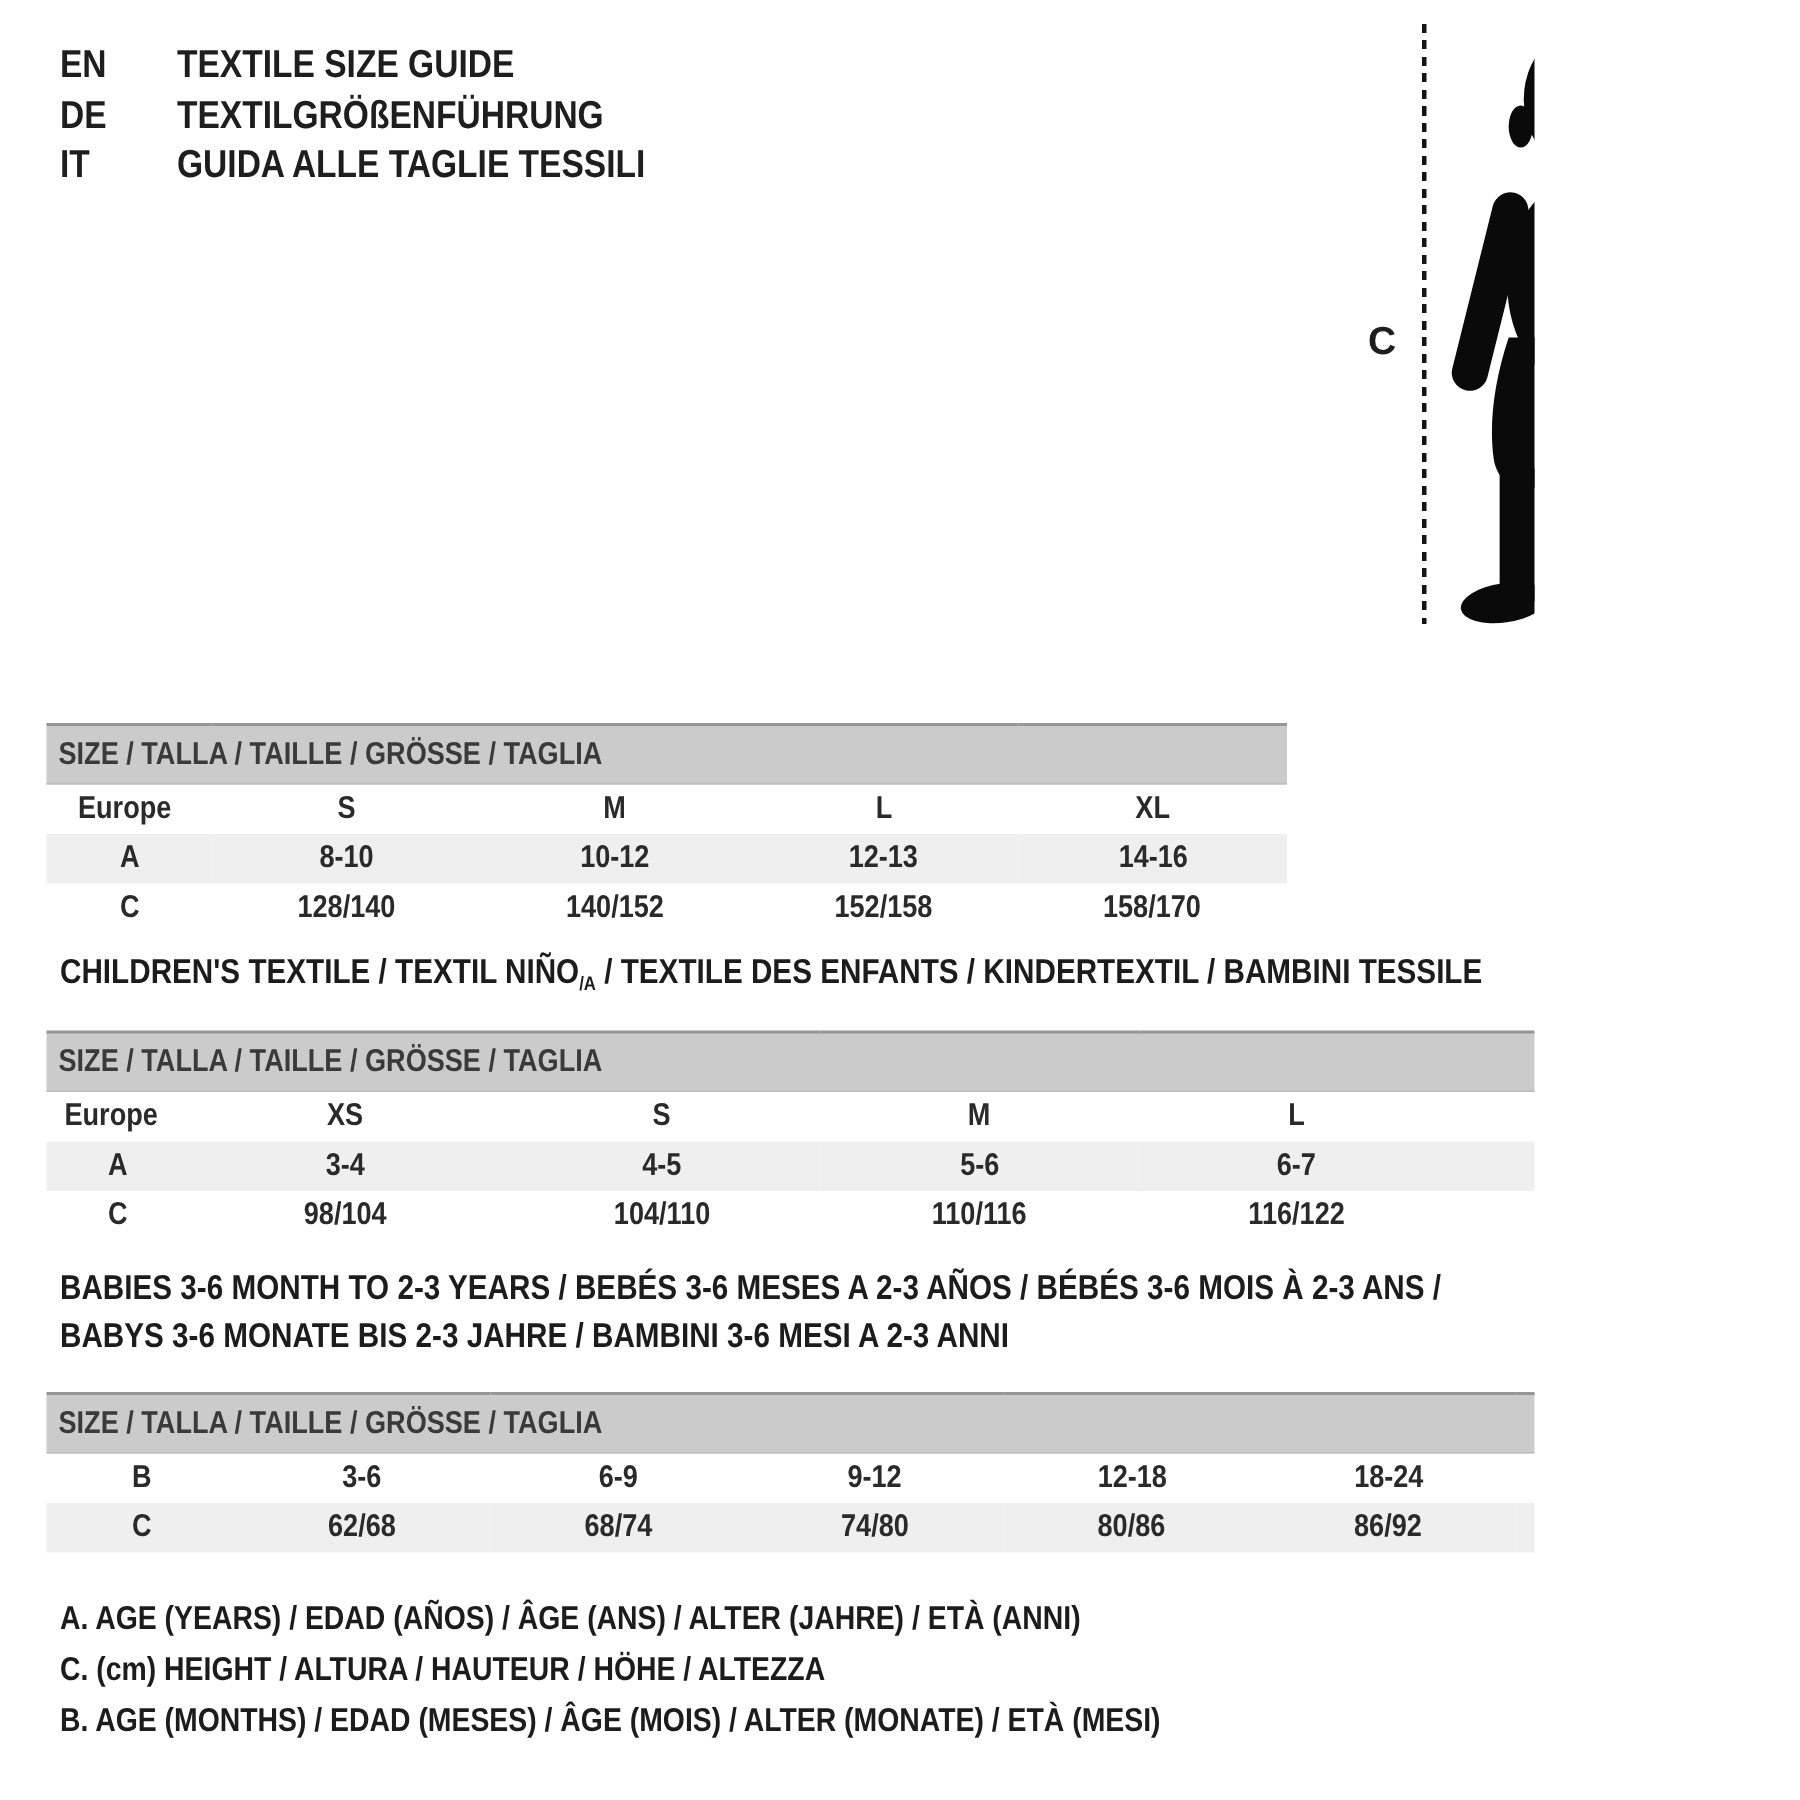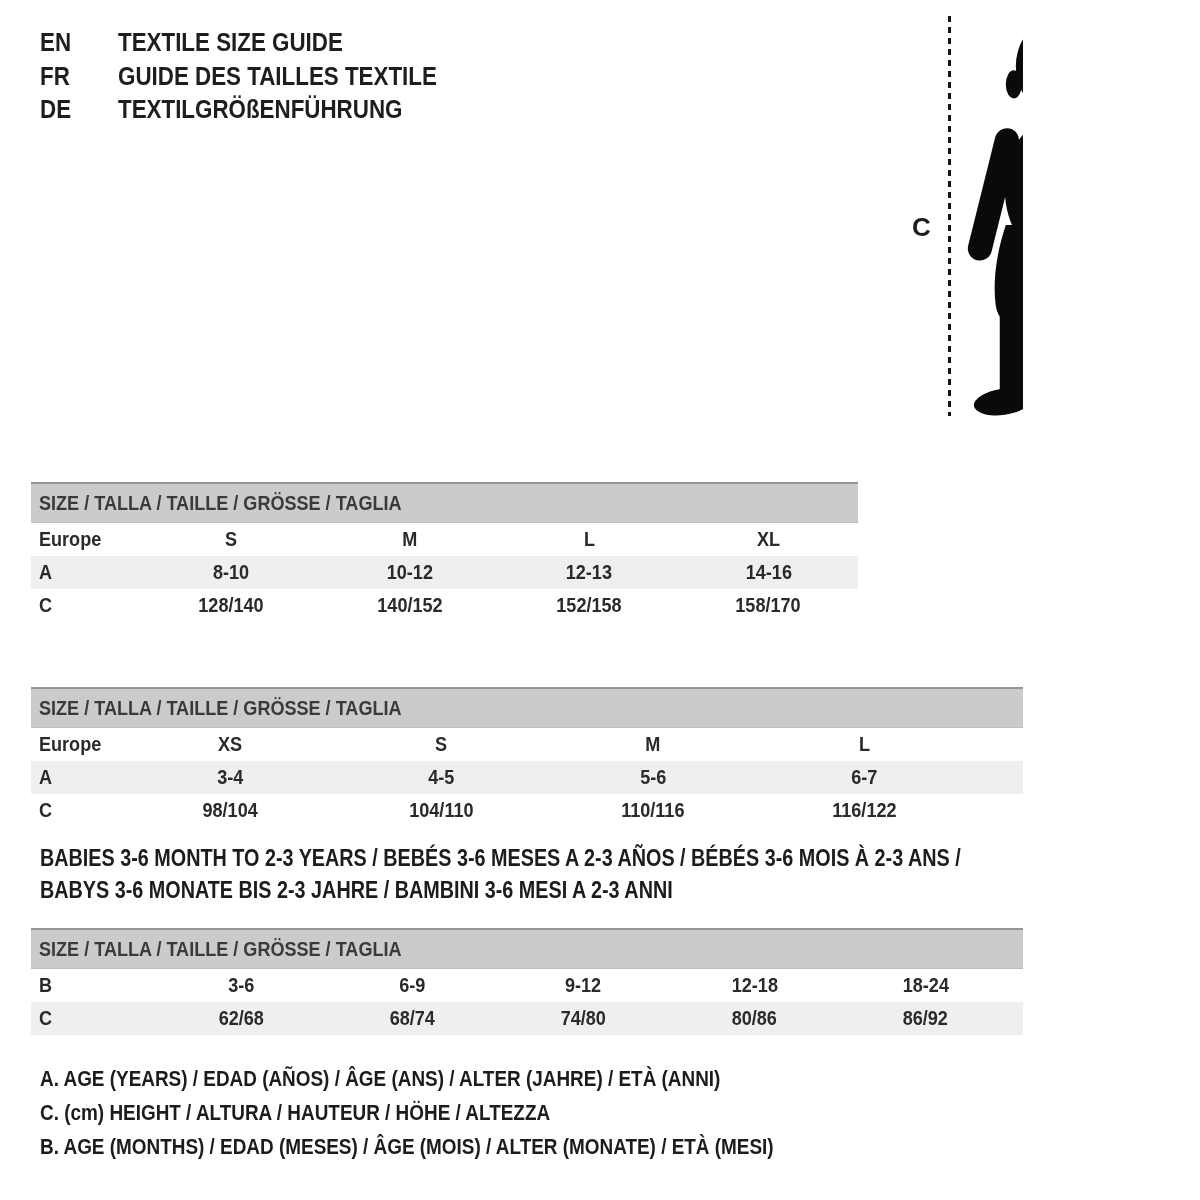--- a/index.html
+++ b/index.html
@@ -36,44 +36,44 @@
   .tbl-children{left:31px;top:687px;width:1151px;}
   .tbl-babies{left:31px;top:928px;width:1151px;}
   .size-table{border-collapse:collapse;width:100%;table-layout:fixed;
     font-weight:bold;font-size:21px;color:#2a2a2a;}
   .size-table td{padding:4px;vertical-align:middle;}
   .bar-row td.size-bar{
     background:#cbcbcb;height:30px;padding-left:8px;color:#3a3a3a;
     border-top:2px solid #969696;border-bottom:1px solid #bdbdbd;
   }
   .size-table tr{height:33px;}
-  .size-table .row-label{text-align:left;padding-left:8px;}
+  .size-table .row-label{text-align:center;padding-left:8px;}
   .size-table .cell{text-align:center;}
   .size-table tr.striped td{background:#efefef;}
 
   
   .legend{position:absolute;left:40px;top:1062px;font-weight:bold;font-size:22px;line-height:34px;color:#1c1c1c;}
 </style>
 </head>
 <body>
 
 <div class="page">
 
   <div class="lang-block">
     <div class="lang-row">
       <span class="cond">EN</span>
       <span class="cond">TEXTILE SIZE GUIDE</span>
     </div>
     <div class="lang-row">
-      <span class="cond">FR</span>
-      <span class="cond">GUIDE DES TAILLES TEXTILE</span>
-    </div>
-    <div class="lang-row">
       <span class="cond">DE</span>
       <span class="cond">TEXTILGRÖßENFÜHRUNG</span>
+    </div>
+    <div class="lang-row">
+      <span class="cond">IT</span>
+      <span class="cond">GUIDA ALLE TAGLIE TESSILI</span>
     </div>
   </div>
 
   <div class="c-label">C</div>
   <div class="dash-line"></div>
   <svg class="toddler" viewBox="0 0 170 400" aria-hidden="true">
     <g fill="#0a0a0a">
       <ellipse cx="90" cy="50" rx="38" ry="46"></ellipse>
       <ellipse cx="50" cy="68" rx="8" ry="14"></ellipse>
       <ellipse cx="131" cy="65" rx="9" ry="15"></ellipse>
@@ -121,20 +121,23 @@
             <td class="row-label"><span class="cond">C</span></td>
             <td class="cell"><span class="cond cc">128/140</span></td>
             <td class="cell"><span class="cond cc">140/152</span></td>
             <td class="cell"><span class="cond cc">152/158</span></td>
             <td class="cell"><span class="cond cc">158/170</span></td>
           </tr>
         </tbody>
       </table>
     </div>
 
+  <div class="sec-title title-children">
+    <span class="cond"><span>CHILDREN'S TEXTILE / TEXTIL NIÑO</span><span class="sub">/A</span><span> / TEXTILE DES ENFANTS / KINDERTEXTIL / BAMBINI TESSILE</span></span>
+  </div>
   <div class="tbl-wrap tbl-children">
       <table class="size-table">
         <colgroup>
           <col style="width: 93px;">
           <col>
           <col>
           <col>
           <col>
           <col>
         </colgroup>

